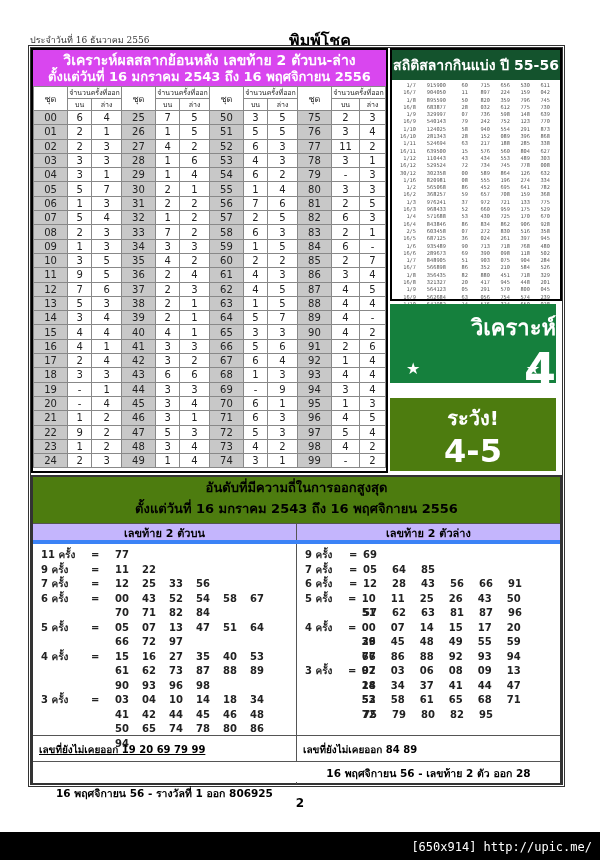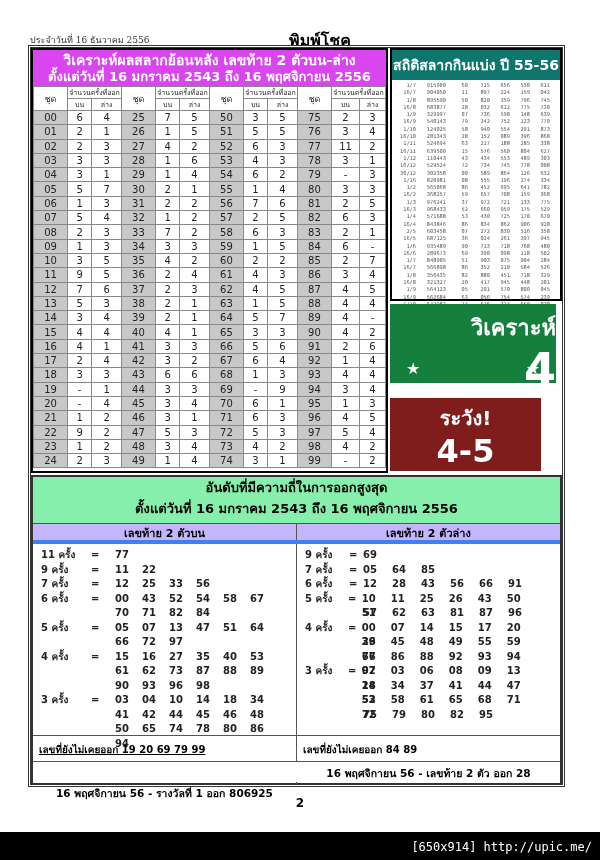--- a/index.html
+++ b/index.html
@@ -13,34 +13,34 @@
   .lb-title { background: #d946ef; color: #fff; text-align: center; font-weight: bold; height: 36px; padding-top: 2px; }
   .lb-title .t1 { font-size: 14px; line-height: 17px; }
   .lb-title .t2 { font-size: 13px; line-height: 16px; }
   table.freq { border-collapse: collapse; width: 100%; }
   table.freq th, table.freq td { border: 1px solid #888; text-align: center; font-size: 10px; height: 14.3px; padding: 0; color: #222; }
   table.freq th { font-weight: normal; font-size: 7px; height: 11px; background: #fff; }
   table.freq th.set { font-size: 9px; }
   table.freq td.num { background: #c8c8c8; width: 34px; }
   
   .right-box { position: absolute; left: 390px; top: 48px; width: 172px; height: 253px; border: 2px solid #000; }
-  .rb-title { background: #0f766e; color: #fff; font-weight: bold; font-size: 14px; text-align: center; height: 30px; line-height: 30px; }
+  .rb-title { background: #14532d; color: #fff; font-weight: bold; font-size: 14px; text-align: center; height: 30px; line-height: 30px; }
   .stats-row { display: flex; font-size: 5.3px; color: #555; height: 7.3px; line-height: 7.3px; padding-left: 6px; font-family: "DejaVu Sans Mono", monospace; }
   .stats-row span { display: inline-block; text-align: right; }
   .s-date { width: 18px; } .s-first { width: 30px; } .s-two { width: 22px; } .s-a { width: 22px; } .s-b { width: 20px; } .s-c { width: 20px; } .s-d { width: 20px; }
   .analysis-box { position: absolute; left: 390px; top: 304px; width: 166px; height: 79px; background: #15803d; color: #fff; text-align: right; }
   .analysis-box .title { font-size: 22px; font-weight: bold; padding-top: 6px; }
   .analysis-box .big { font-size: 46px; font-weight: bold; line-height: 50px; }
   .star { position: absolute; top: 55px; font-size: 16px; }
-  .beware-box { position: absolute; left: 390px; top: 398px; width: 151px; height: 73px; background: #7f1d1d; color: #fff; text-align: center; }
+  .beware-box { position: absolute; left: 390px; top: 398px; width: 166px; height: 73px; background: #4d7c0f; color: #fff; text-align: center; }
   .beware-box .title { font-size: 20px; font-weight: bold; padding-top: 4px; }
   .beware-box .big { font-size: 32px; font-weight: bold; line-height: 34px; }
   
   .rank-box { position: absolute; left: 31px; top: 475px; width: 531px; height: 310px; border: 2px solid #333; }
-  .rank-title { background: #86efac; text-align: center; font-weight: bold; height: 47px; border-bottom: 1px solid #555; }
+  .rank-title { background: #4d7c0f; text-align: center; font-weight: bold; height: 47px; border-bottom: 1px solid #555; }
   .rank-title .t1 { font-size: 13px; line-height: 22px; }
   .rank-title .t2 { font-size: 13px; line-height: 20px; }
   .rank-cols { display: flex; height: 20px; background: #c4b5fd; border-bottom: 4px solid #3b82f6; }
   .rank-cols div { flex: 1; text-align: center; font-weight: bold; font-size: 11px; line-height: 20px; }
   .rank-cols div:first-child { border-right: 1px solid #555; }
   .rank-body { display: flex; height: 191px; }
   .rank-col { flex: 1; padding: 4px 0 0 8px; }
   .rank-col:first-child { border-right: 1px solid #555; }
   .rline { display: flex; font-weight: bold; font-size: 10px; height: 14.5px; line-height: 14.5px; color: #222; }
   .rline .cnt { width: 48px; }

